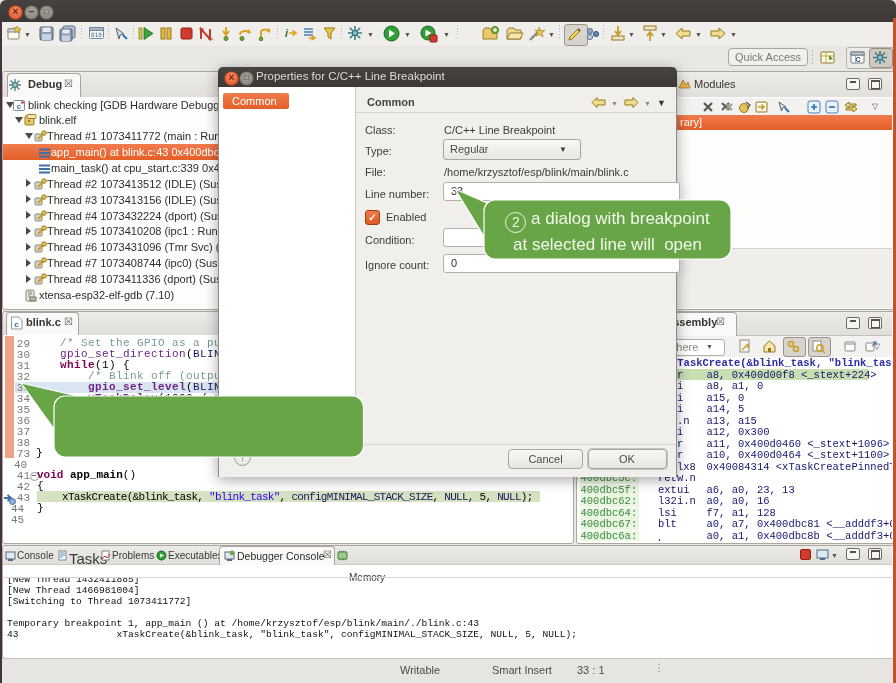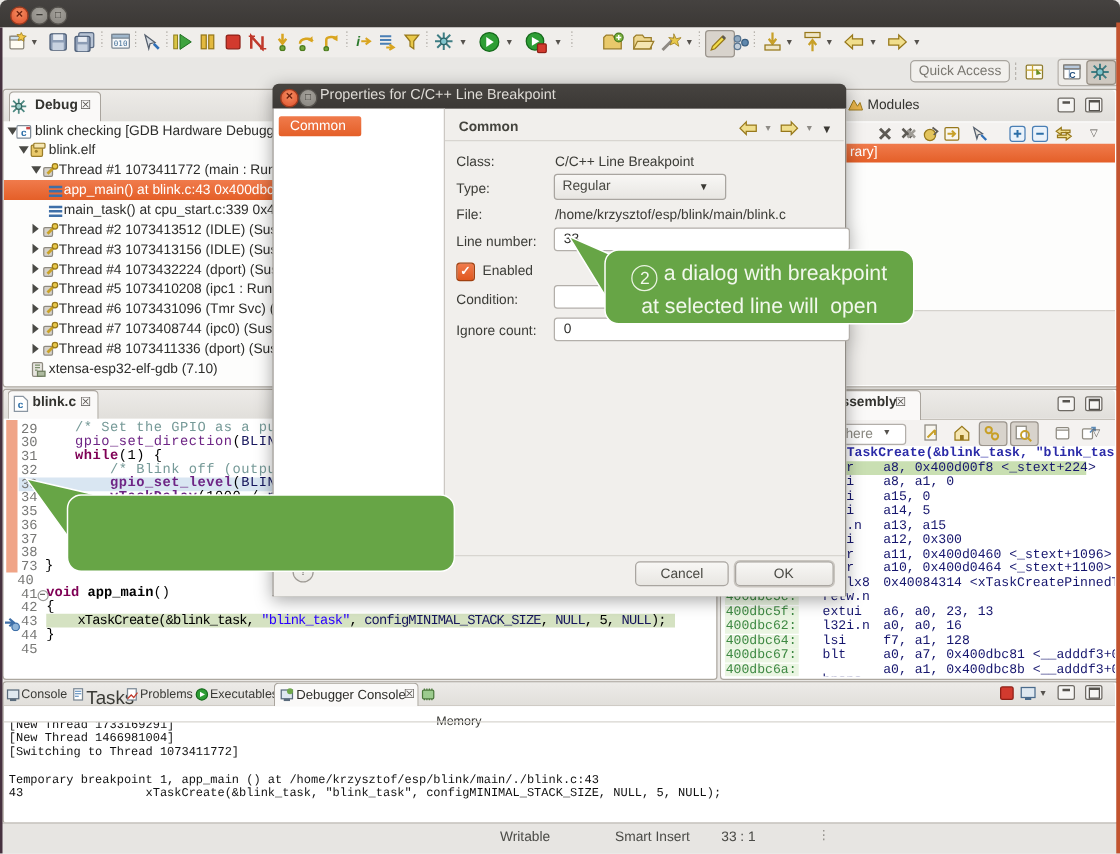--- a/index.html
+++ b/index.html
@@ -385,22 +385,22 @@
 <div class="ab mono" style="left:8px;top:59.25px;width:19px;font-size:11px;line-height:11px;color:#787876;text-align:right">34</div>
 <div class="ab mono" style="left:8px;top:70.22px;width:19px;font-size:11px;line-height:11px;color:#787876;text-align:right">35</div>
 <div class="ab mono" style="left:8px;top:81.19px;width:19px;font-size:11px;line-height:11px;color:#787876;text-align:right">36</div>
 <div class="ab mono" style="left:8px;top:92.16px;width:19px;font-size:11px;line-height:11px;color:#787876;text-align:right">37</div>
 <div class="ab mono" style="left:8px;top:103.13px;width:19px;font-size:11px;line-height:11px;color:#787876;text-align:right">38</div>
 <div class="ab mono" style="left:8px;top:114.1px;width:19px;font-size:11px;line-height:11px;color:#787876;text-align:right">73</div>
 <div class="ab mono" style="left:8px;top:125.07px;width:19px;font-size:11px;line-height:11px;color:#787876;text-align:center">40</div>
 <div class="ab mono" style="left:8px;top:136.04px;width:19px;font-size:11px;line-height:11px;color:#787876;text-align:right">41</div>
 <div class="ab mono" style="left:8px;top:147.01px;width:19px;font-size:11px;line-height:11px;color:#787876;text-align:right">42</div>
 <div class="ab mono" style="left:8px;top:157.98px;width:19px;font-size:11px;line-height:11px;color:#787876;text-align:right">43</div>
-<div class="ab mono" style="left:8px;top:168.95px;width:19px;font-size:11px;line-height:11px;color:#787876;text-align:right">44</div>
-<div class="ab mono" style="left:8px;top:179.92px;width:19px;font-size:11px;line-height:11px;color:#787876;text-align:right">45</div>
+<div class="ab mono" style="left:8px;top:168.95px;width:19px;font-size:11px;line-height:11px;color:#787876;">44</div>
+<div class="ab mono" style="left:8px;top:179.92px;width:19px;font-size:11px;line-height:11px;color:#787876;text-align:left">45</div>
 <div class="ab" style="left:27px;top:137px;width:7px;height:7px;border:1px solid #9A9A98;border-radius:50%;background:#FFF"></div>
 <div class="ab" style="left:28.5px;top:140px;width:4px;height:1px;background:#6A6A68"></div>
 <svg class="ab" style="left:0px;top:158px" width="13" height="12" viewBox="0 0 13 12">
         <path d="M1 5h6M4.5 2L8 5 4.5 8" stroke="#3E6FA8" stroke-width="1.8" fill="none"></path>
         <circle cx="9.5" cy="8.5" r="3" fill="#8FB4D8" stroke="#3E6FA8"></circle>
       </svg>
 <div class="ab mono" style="left:57px;top:3.4px;font-size:11px;line-height:11px;letter-spacing:0.4px;color:#000"><span style="color:#769A98">/* Set the GPIO as a push/pull output */</span></div>
 <div class="ab mono" style="left:57px;top:14.37px;font-size:11px;line-height:11px;letter-spacing:0.4px;color:#000"><span style="color:#6E2585;font-weight:normal">gpio_set_direction</span>(<span style="color:#16165C">BLINK_GPIO</span>, <span style="color:#16165C">GPIO_MODE_OUTPUT</span>);</div>
 <div class="ab mono" style="left:57px;top:25.34px;font-size:11px;line-height:11px;letter-spacing:0.4px;color:#000"><span style="color:#7F0055;font-weight:bold">while</span>(1) {</div>
 <div class="ab mono" style="left:85px;top:36.31px;font-size:11px;line-height:11px;letter-spacing:0.4px;color:#000"><span style="color:#769A98">/* Blink off (output low) */</span></div>
@@ -562,21 +562,21 @@
     </svg>
 <div class="ab" style="left:831px;top:552px;font-size:7px;color:#55524D">▼</div>
 <div class="minmax" style="left:846px;top:548px">
       <div style="margin:2px auto 0;width:6px;height:2px;background:#55524D"></div>
     </div>
 <div class="minmax" style="left:868px;top:548px">
       <div style="margin:1px auto 0;width:7px;height:6px;border:1px solid #55524D;border-top:2px solid #55524D"></div>
     </div>
 <div class="ab" style="left:3px;top:577px;width:889px;height:1px;background:#D8D5D0"></div>
 <div class="ab" style="left:3px;top:578px;width:889px;height:76px;overflow:hidden">
-<div class="ab mono" style="left:4px;top:-4.0px;font-size:9.6px;line-height:11px;color:#111">[New Thread 1733169291]</div>
+<div class="ab mono" style="left:4px;top:-4.0px;font-size:9.6px;line-height:11px;color:#111">[New Thread 1432411885]</div>
 <div class="ab mono" style="left:4px;top:6.9px;font-size:9.6px;line-height:11px;color:#111">[New Thread 1466981004]</div>
 <div class="ab mono" style="left:4px;top:17.8px;font-size:9.6px;line-height:11px;color:#111">[Switching to Thread 1073411772]</div>
 <div class="ab mono" style="left:4px;top:28.7px;font-size:9.6px;line-height:11px;color:#111"></div>
 <div class="ab mono" style="left:4px;top:39.6px;font-size:9.6px;line-height:11px;color:#111">Temporary breakpoint 1, app_main () at /home/krzysztof/esp/blink/main/./blink.c:43</div>
 <div class="ab mono" style="left:4px;top:50.5px;font-size:9.6px;line-height:11px;color:#111">43&nbsp;&nbsp;&nbsp;&nbsp;&nbsp;&nbsp;&nbsp;&nbsp;&nbsp;&nbsp;&nbsp;&nbsp;&nbsp;&nbsp;&nbsp;&nbsp;&nbsp;xTaskCreate(&amp;blink_task, "blink_task", configMINIMAL_STACK_SIZE, NULL, 5, NULL);</div>
 </div>
 <div class="ab" style="left:0;top:658px;width:896px;height:25px;background:#E7E5E2;border-top:1px solid #C6C2BD"></div>
 <div class="ab" style="left:400px;top:664px;font-size:11px;color:#4A4A46">Writable</div>
 <div class="ab" style="left:492px;top:664px;font-size:11px;color:#4A4A46">Smart Insert</div>
 <div class="ab" style="left:577px;top:664px;font-size:11px;color:#4A4A46">33 : 1</div>

